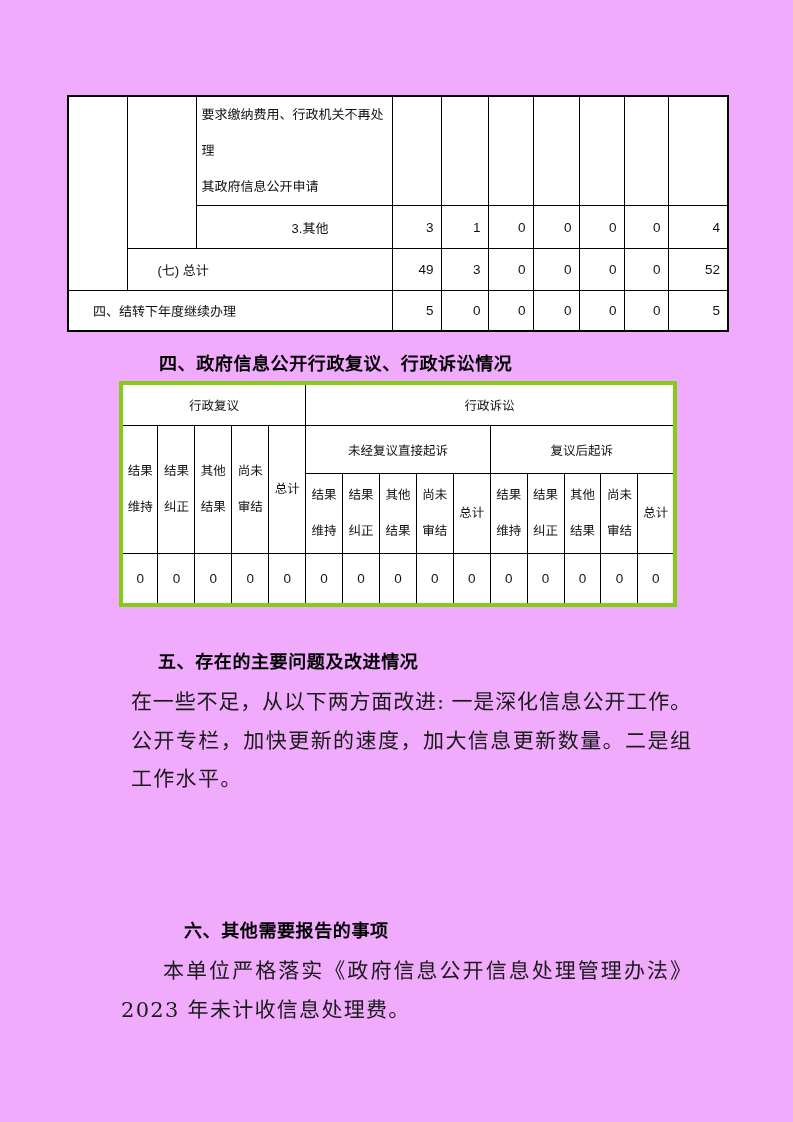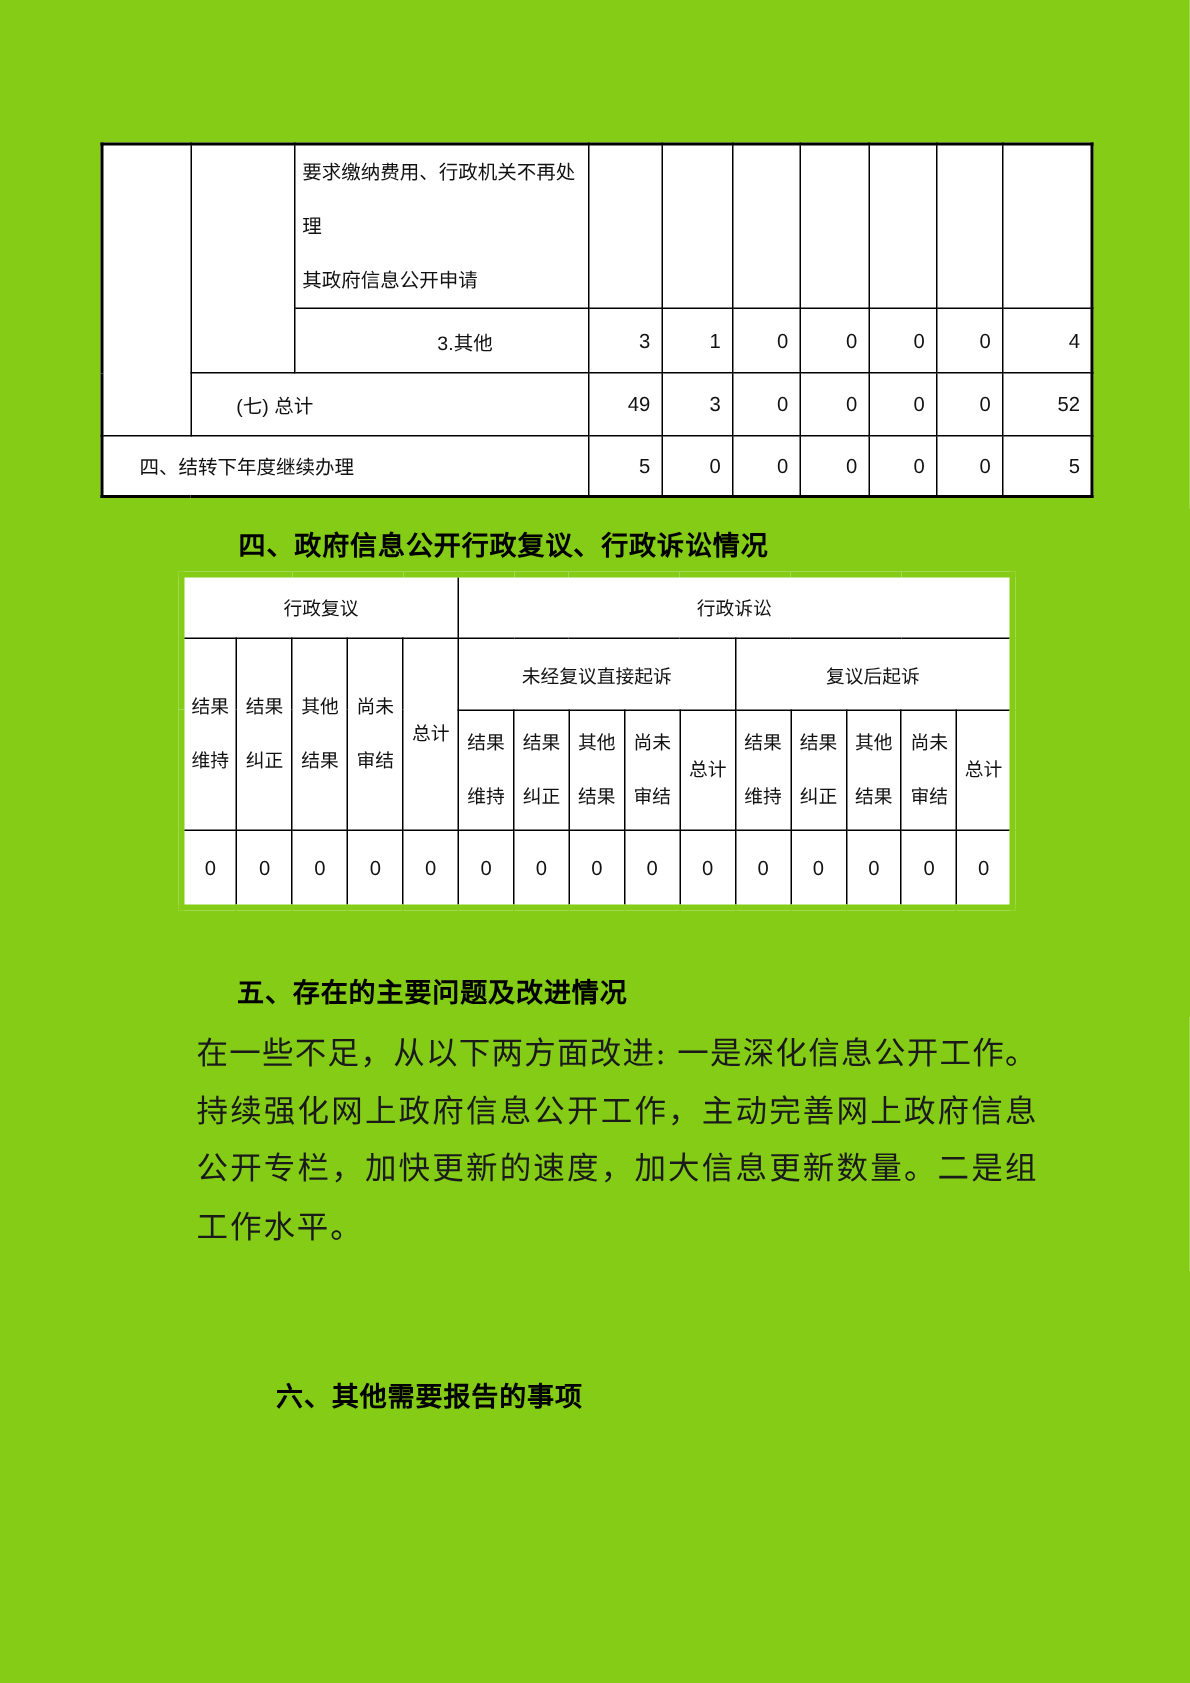--- a/index.html
+++ b/index.html
@@ -1,21 +1,21 @@
 <!DOCTYPE html>
 <html lang="zh-CN"><head>
 <meta charset="utf-8">
 <style>
   html,body{margin:0;padding:0;}
   body{
     width:793px;height:1122px;background:#ffffff;position:relative;
     font-family:"Liberation Sans",sans-serif;color:#111;
     -webkit-font-smoothing:antialiased;
   }
-  .page{position:absolute;inset:0;background:#84cc16;overflow:hidden;}
+  .page{position:absolute;inset:0;background:#f0abfc;overflow:hidden;}
 
   
   table{border-collapse:collapse;table-layout:fixed;position:absolute;background:#fff;}
   td{border:1px solid #000;padding:0;vertical-align:middle;overflow:hidden;}
 
   .t1{left:67px;top:95px;width:660px;border:2px solid #000;}
   .t1 td{font-size:13px;}
   .t1 .lbl{text-align:left;}
   .t1 .wrap2{white-space:pre-line;line-height:36px;padding-left:5px;}
   .t1 .ind32{padding-left:32px;text-align:center;}
@@ -193,20 +193,23 @@
       <td class="val">0</td>
       <td class="val">0</td>
       <td class="val">0</td>
     </tr>
   </tbody>
     </table>
 
   <div class="heading" style="left:158px;top:650px;">五、存在的主要问题及改进情况</div>
   <div class="para" style="left:131px;top:683px;">
     <div class="ln">在一些不足，从以下两方面改进: 一是深化信息公开工作。</div>
-    <div class="ln">持续强化网上政府信息公开工作，主动完善网上政府信息</div>
     <div class="ln">公开专栏，加快更新的速度，加大信息更新数量。二是组</div>
     <div class="ln short">工作水平。</div>
   </div>
 
   <div class="heading" style="left:158px;top:919px;margin-left:26px;">六、其他需要报告的事项</div>
+  <div class="para" style="left:131px;top:952px;">
+    <div class="ln first" style="text-indent:32px;">本单位严格落实《政府信息公开信息处理管理办法》</div>
+    <div class="ln short neg">2023 年未计收信息处理费。</div>
+  </div>
 
 </div>
 
 </body></html>

